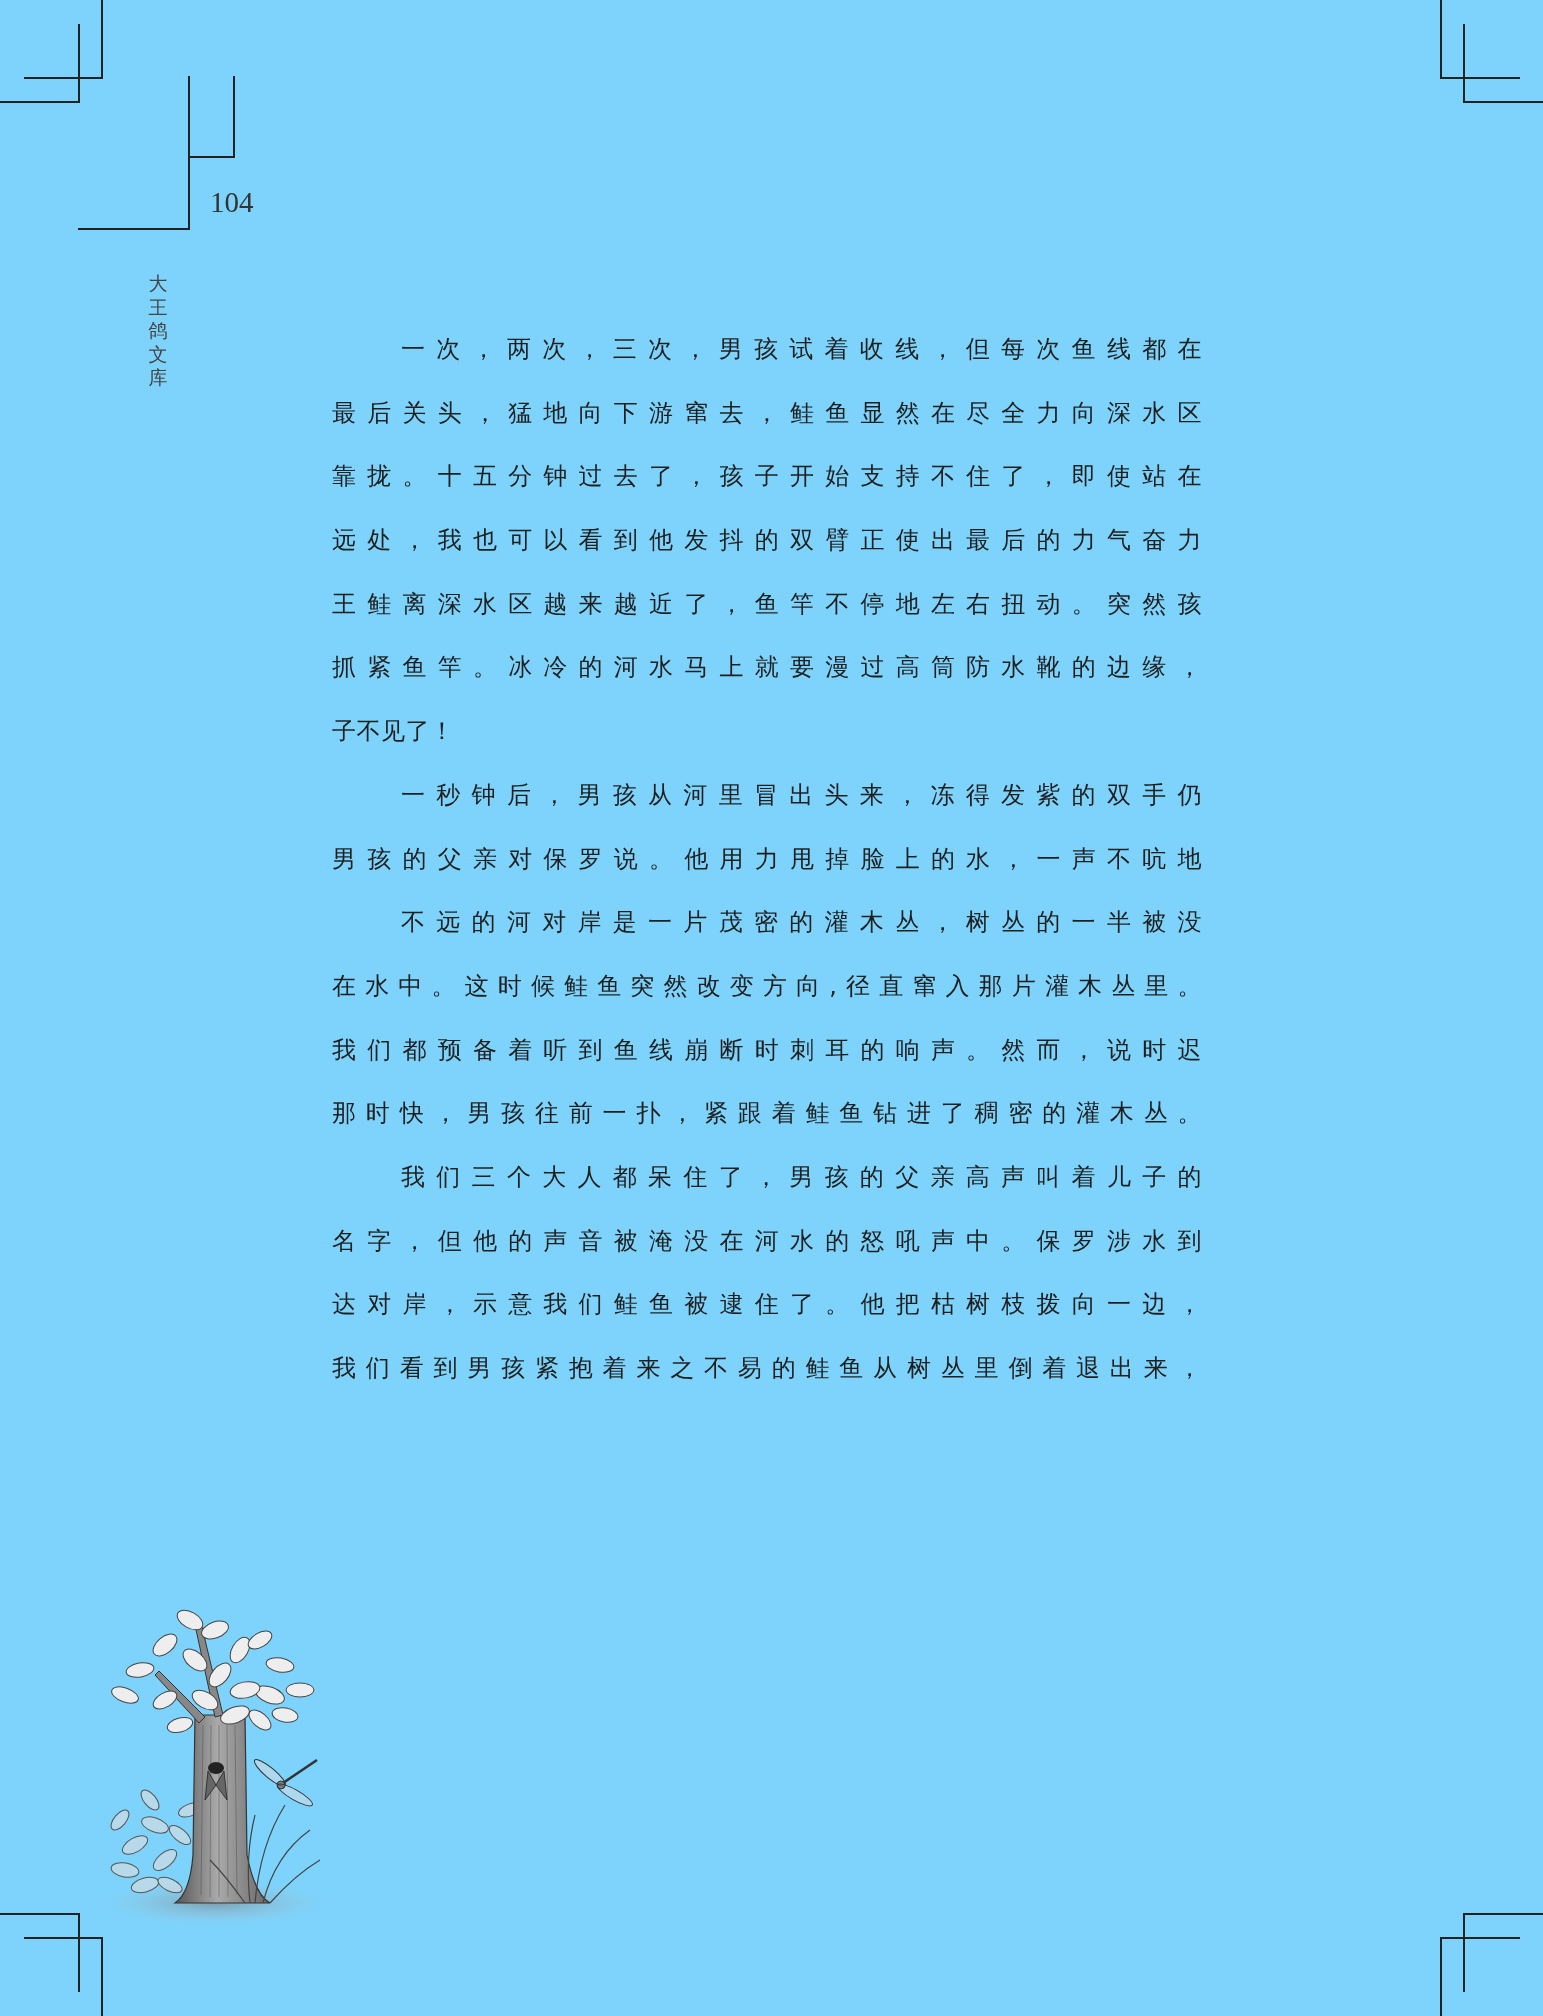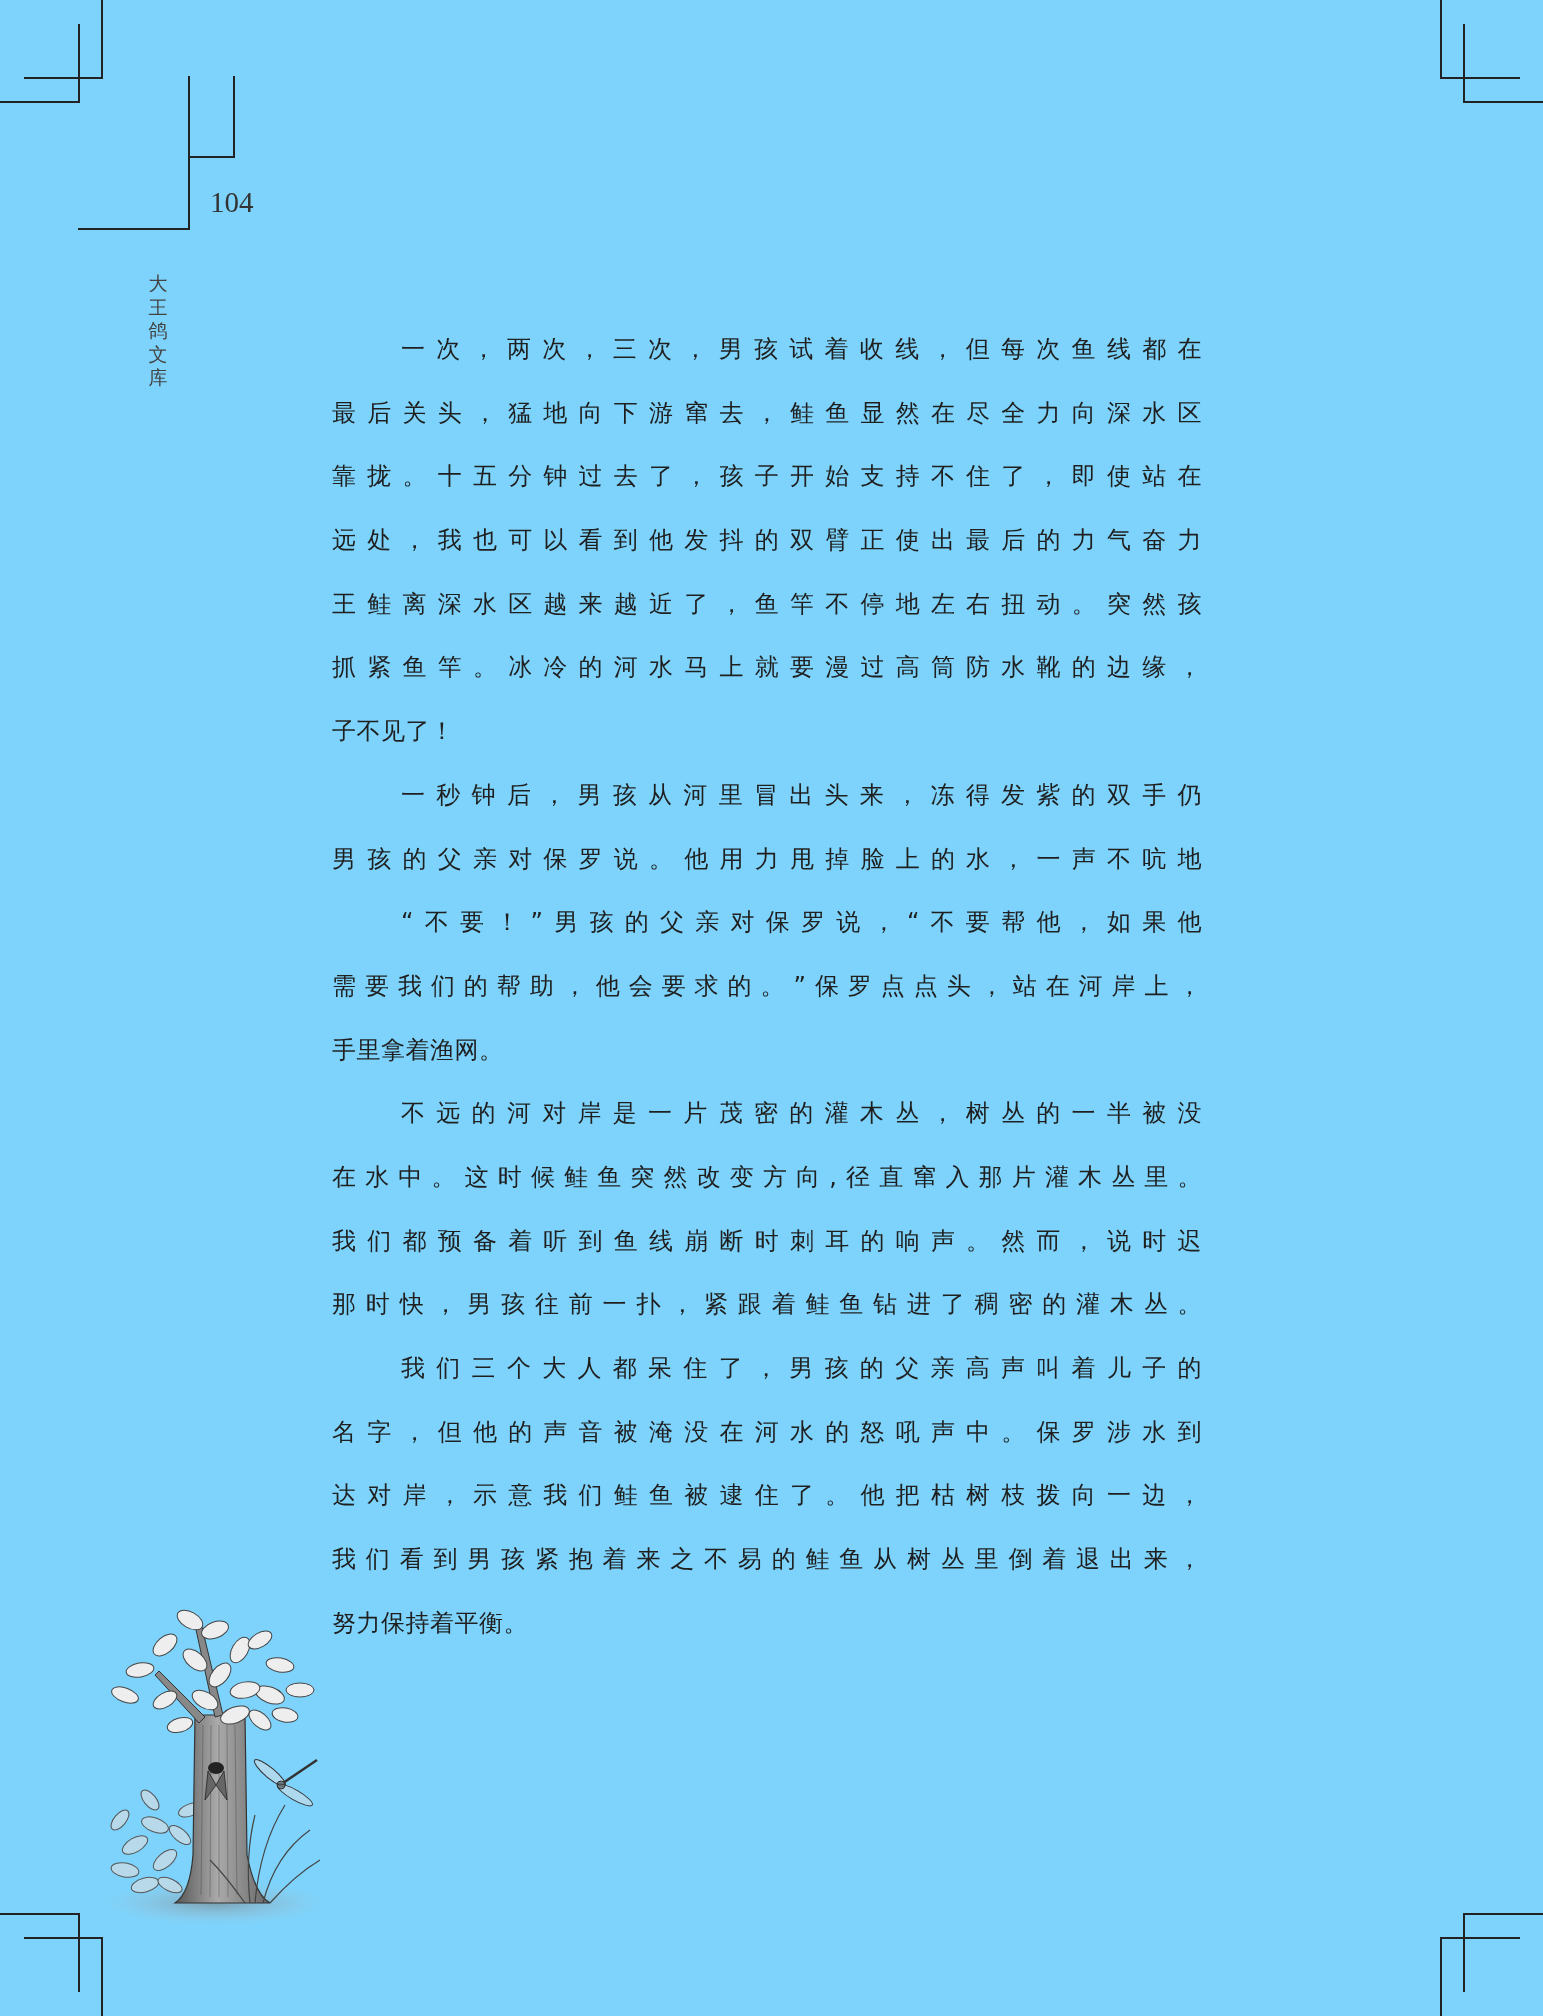--- a/index.html
+++ b/index.html
@@ -80,36 +80,30 @@
       <span class="line">远处，我也可以看到他发抖的双臂正使出最后的力气奋力</span>
       <span class="line">王鲑离深水区越来越近了，鱼竿不停地左右扭动。突然孩</span>
       <span class="line">抓紧鱼竿。冰冷的河水马上就要漫过高筒防水靴的边缘，</span>
       <span class="line last">子不见了！</span>
     </div>
     <div>
       <span class="line indent">一秒钟后，男孩从河里冒出头来，冻得发紫的双手仍</span>
       <span class="line">男孩的父亲对保罗说。他用力甩掉脸上的水，一声不吭地</span>
     </div>
     <div>
-      <span class="line indent">“不要！”男孩的父亲对保罗说，“不要帮他，如果他</span>
-      <span class="line">需要我们的帮助，他会要求的。”保罗点点头，站在河岸上，</span>
-      <span class="line last">手里拿着渔网。</span>
-    </div>
-    <div>
       <span class="line indent">不远的河对岸是一片茂密的灌木丛，树丛的一半被没</span>
       <span class="line">在水中。这时候鲑鱼突然改变方向,径直窜入那片灌木丛里。</span>
       <span class="line">我们都预备着听到鱼线崩断时刺耳的响声。然而，说时迟</span>
       <span class="line">那时快，男孩往前一扑，紧跟着鲑鱼钻进了稠密的灌木丛。</span>
     </div>
     <div>
       <span class="line indent">我们三个大人都呆住了，男孩的父亲高声叫着儿子的</span>
       <span class="line">名字，但他的声音被淹没在河水的怒吼声中。保罗涉水到</span>
       <span class="line">达对岸，示意我们鲑鱼被逮住了。他把枯树枝拨向一边，</span>
       <span class="line">我们看到男孩紧抱着来之不易的鲑鱼从树丛里倒着退出来，</span>
-      <span class="line last">努力保持着平衡。</span>
     </div>
   </div>
 
   <svg class="illustration" viewBox="0 0 235 325" xmlns="http://www.w3.org/2000/svg">
     <defs>
       <radialGradient id="groundShade" cx="50%" cy="50%" r="50%">
         <stop offset="0%" stop-color="#777" stop-opacity="0.55"></stop>
         <stop offset="100%" stop-color="#bbb" stop-opacity="0"></stop>
       </radialGradient>
       <linearGradient id="trunkShade" x1="0" x2="1" y1="0" y2="0">

